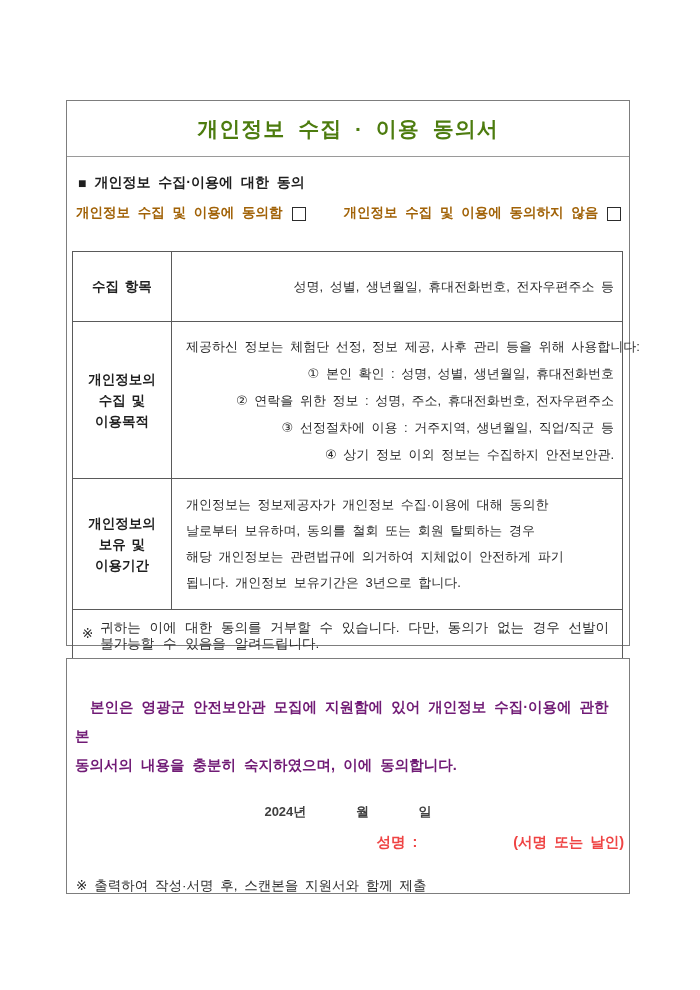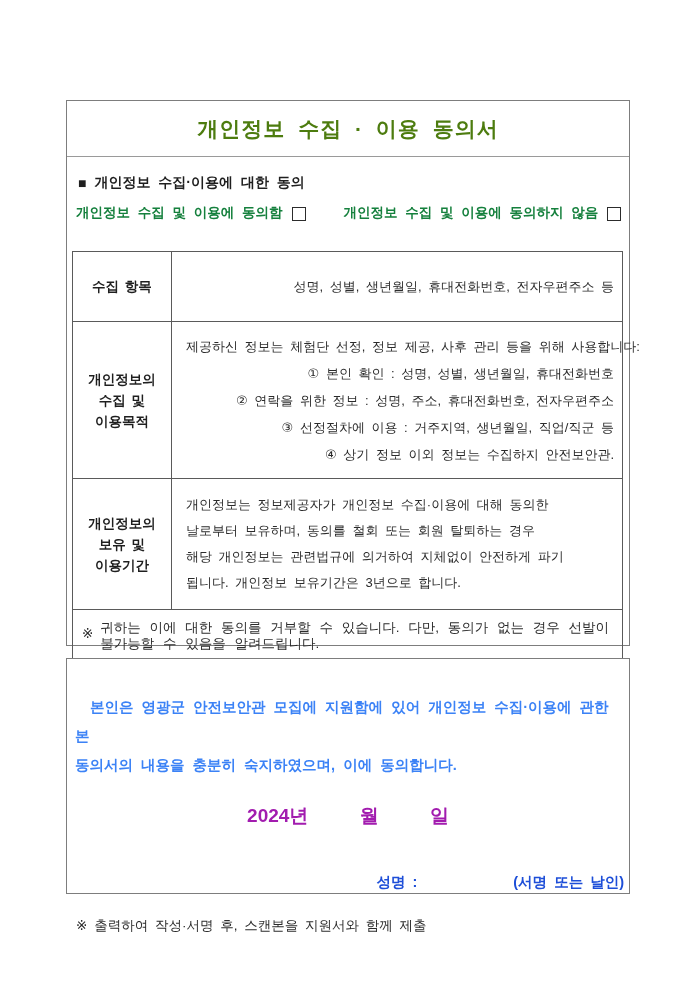--- a/index.html
+++ b/index.html
@@ -31,21 +31,21 @@
   }
   .section-heading {
     margin: 17px 10px 0 11px;
     font-size: 14px; font-weight: bold; color: #1f1f1f;
     word-spacing: 4px;
     display: flex; align-items: center; gap: 8px;
   }
   .bullet-square { font-size: 14px; line-height: 1; }
   .consent-line {
     margin: 12px 6px 0 9px;
-    font-size: 13.5px; font-weight: bold; color: #15803d;
+    font-size: 13.5px; font-weight: bold; color: #a16207;
     word-spacing: 4px;
     display: flex; gap: 38px; white-space: nowrap;
   }
   .consent-option { display: flex; align-items: center; gap: 9px; }
   .checkbox {
     display: inline-block; width: 12px; height: 12px;
     border: 1.6px solid #2c2c2c; background: #fff;
     margin-top: 1px; cursor: pointer;
   }
 
@@ -88,35 +88,35 @@
 
   
   .box2 {
     position: absolute; left: 66px; top: 658px;
     width: 562px; height: 234px;
     border: 1.5px solid #7d7d7d;
     background: #fff;
   }
   .declaration-text {
     margin: 34px 8px 4px 8px;
-    font-size: 14.5px; font-weight: bold; color: #3b82f6;
+    font-size: 14.5px; font-weight: bold; color: #701a75;
     line-height: 29px; white-space: pre-line;
     text-indent: 15px; word-spacing: 4px;
   }
   .date-line {
     margin-top: 23px;
     text-align: center;
-    font-size: 19px; font-weight: bold; color: #a21caf;
+    font-size: 13px; font-weight: bold; color: #404040;
   }
   .date-line span { margin: 0 23px; }
   .signature-line {
-    margin-top: 44px;
+    margin-top: 12px;
     display: flex; justify-content: flex-end; align-items: baseline;
     padding-right: 5px;
-    font-size: 14.5px; font-weight: bold; color: #1d4ed8;
+    font-size: 14.5px; font-weight: bold; color: #ef4444;
     word-spacing: 3px;
   }
   .signature-gap { width: 96px; }
   .print-note {
     margin: 25px 8px 0 9px;
     font-size: 13.5px; color: #2b2b2b;
     word-spacing: 3px;
     display: flex; gap: 7px;
   }
 </style>

